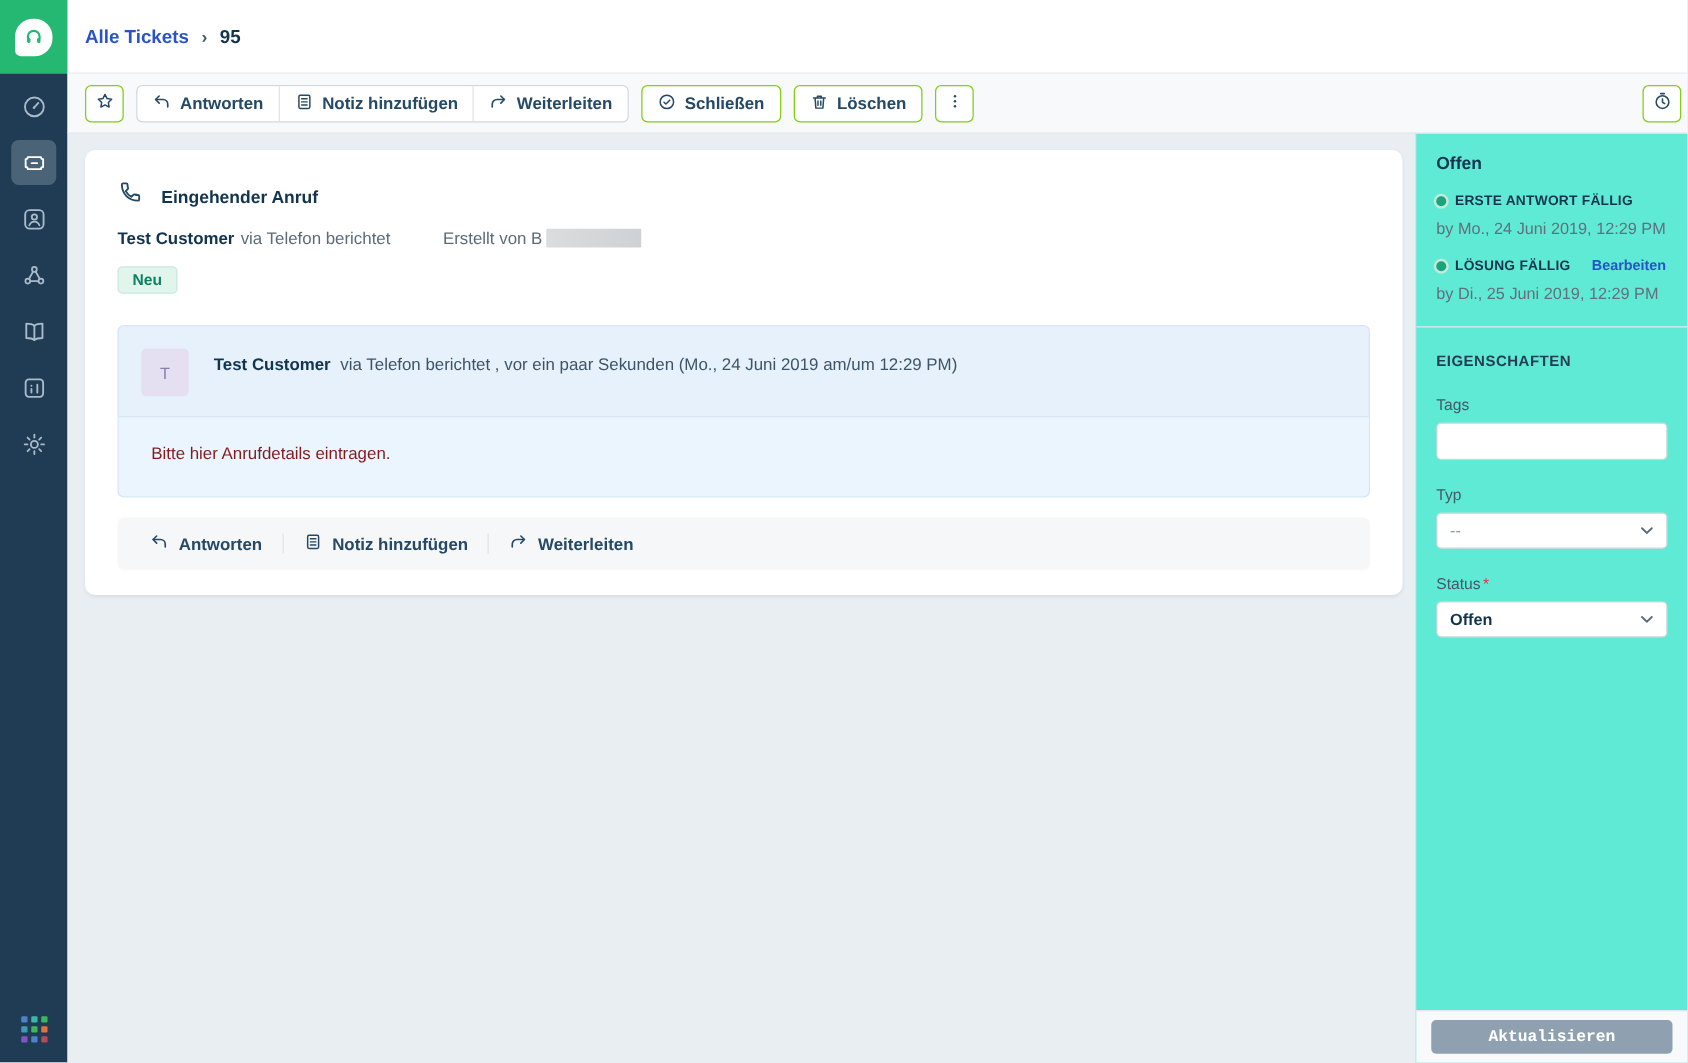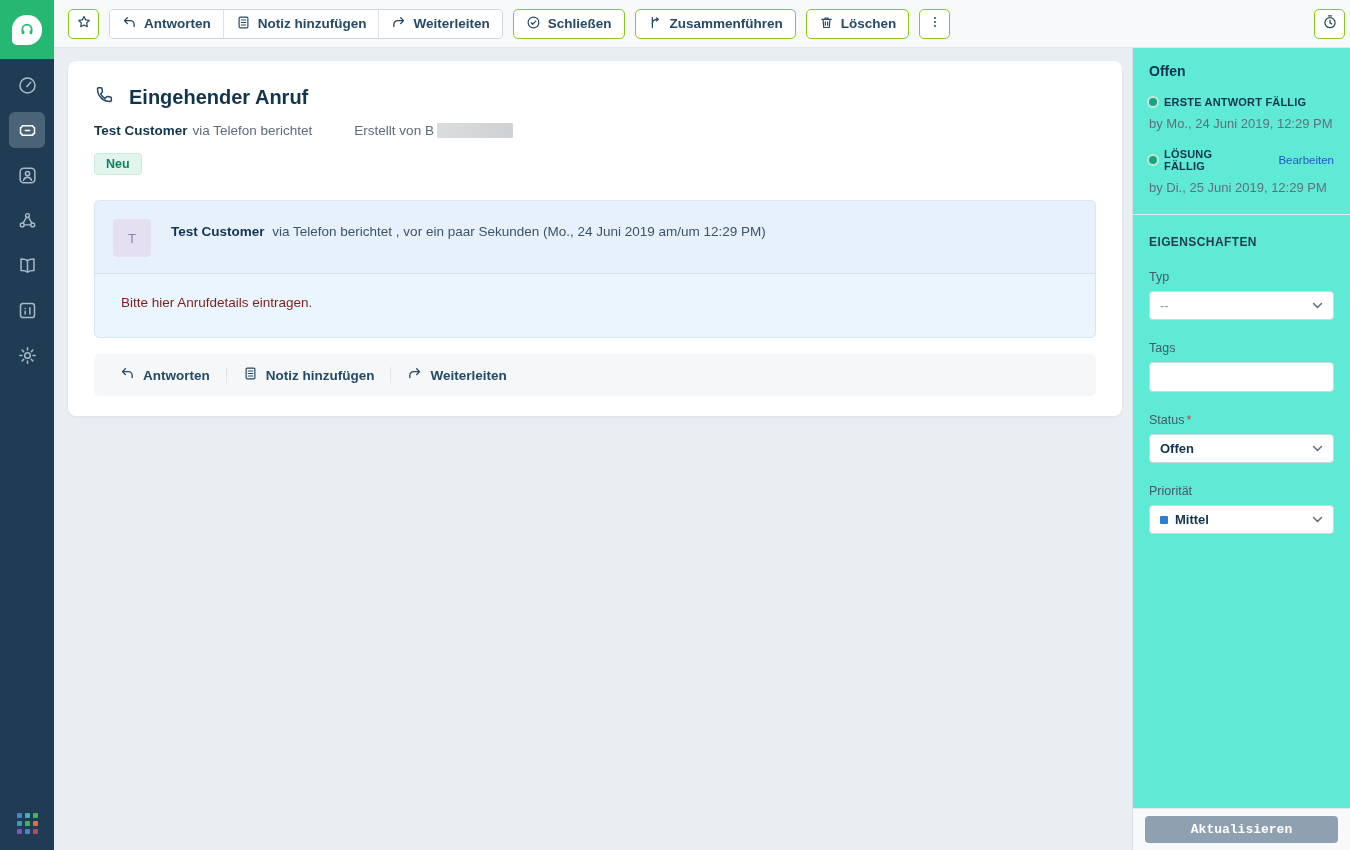--- a/index.html
+++ b/index.html
@@ -35,21 +35,21 @@
   .tb-group .tb-btn { border:none; border-radius:0; height:28px; }
   .tb-group .tb-btn + .tb-btn { border-left:1px solid #dde3e9; }
   .tb-right { margin-left:auto; margin-right:-9px; }
 
   .body { flex:1; display:flex; min-height:0; background:#e9eef2; }
   .content { flex:1; padding:13px 10px 0 14px; min-width:0; }
 
   
   .card { background:#fff; border-radius:8px; box-shadow:0 1px 3px rgba(18,52,77,.08); padding:24px 26px 20px; }
   .title-row { display:flex; align-items:center; gap:15px; color:#264966; }
-  .ticket-title { font-size:20px; font-weight:700; color:#12344d; }
+  .ticket-title { font-size:14px; font-weight:700; color:#12344d; }
   .meta-row { margin-top:14px; display:flex; align-items:center; font-size:13.5px; color:#5c6b7a; }
   .requester { font-weight:700; color:#12344d; margin-right:5px; }
   .created { margin-left:42px; display:flex; align-items:center; }
   .redact { display:inline-block; height:15px; background:linear-gradient(90deg,#dadcde,#cfd2d4); border-radius:1px; margin-left:3px; }
   .badge-new { margin-top:15px; display:inline-block; background:#e1f5ec; color:#0e8161; border:1px solid #c8e9db; font-size:12.5px; font-weight:700; padding:3px 11px; border-radius:4px; }
 
   .convo { margin-top:25px; border:1px solid #d6e6f5; background:#e7f1fb; border-radius:5px; }
   .convo-head { padding:18px 18px 16px; display:flex; gap:20px; border-bottom:1px solid #d2e3f3; align-items:flex-start; }
   .avatar { width:38px; height:38px; flex-shrink:0; background:#e5dff2; color:#8b80ad; border-radius:4px; display:flex; align-items:center; justify-content:center; font-size:13px; }
   .convo-meta { font-size:13.5px; color:#3d5367; margin-top:5px; }
@@ -60,21 +60,21 @@
   .cf-btn { display:flex; align-items:center; gap:8px; font-size:13.5px; font-weight:700; color:#264966; padding:0 16px; height:100%; cursor:pointer; }
   .cf-sep { width:1px; height:16px; background:#dfe5ea; }
 
   
   .right-panel { width:218px; flex-shrink:0; background:#5eead4; border-left:1px solid #d9e0e6; display:flex; flex-direction:column; }
   .panel-scroll { flex:1; padding:15px 16px 0; overflow:hidden; }
   .panel-status { font-size:14px; font-weight:700; color:#12344d; }
   .due-row { margin-top:17px; display:flex; align-items:center; gap:7px; }
   .dot { width:8px; height:8px; border-radius:50%; background:#19a47b; box-shadow:0 0 0 2px #c4e9dc; flex-shrink:0; }
   .due-label { font-size:11px; font-weight:700; color:#12344d; letter-spacing:.2px; }
-  .edit-link { font-size:11.5px; font-weight:400; color:#2953c8; margin-left:22px; cursor:pointer; }
+  .edit-link { font-size:11.5px; font-weight:700; color:#2953c8; margin-left:10px; cursor:pointer; }
   .due-date { margin-top:8px; font-size:13px; color:#62707e; }
   .panel-divider { height:1px; background:#e4e9ee; margin:19px -16px 0; }
   .props-title { margin-top:20px; font-size:12px; font-weight:700; color:#243d52; letter-spacing:.4px; }
   .field { margin-top:21px; }
   .field-label { font-size:12.5px; color:#475867; margin-bottom:7px; display:flex; gap:2px; }
   .req { color:#d7373f; }
   .tags-input { width:100%; height:30px; border:1px solid #cfd7de; border-radius:4px; font-size:13px; padding:0 8px; color:#12344d; outline:none; background:#fff; }
   .select-box { height:29px; border:1px solid #cfd7de; border-radius:4px; display:flex; align-items:center; padding:0 10px; background:#fff; cursor:pointer; }
   .select-value { font-size:13px; font-weight:700; color:#12344d; display:flex; align-items:center; }
   .select-value.muted { color:#8a98a5; font-weight:400; }
@@ -169,20 +169,25 @@
         <i></i>
         <i></i>
         <i></i>
         <i></i>
         <i></i>
     </div>
   </aside>
 
   <div class="main">
 
+    <header class="topbar">
+      <span class="crumb-link">Alle Tickets</span>
+      <span class="crumb-sep">›</span>
+      <span class="crumb-id">95</span>
+    </header>
 
     <div class="toolbar">
       <button class="tb-btn tb-icon-btn">
         <span>
           <svg width="16" height="16" viewBox="0 0 24 24" fill="none" stroke="#264966" stroke-width="1.8" stroke-linejoin="round">
             <path d="M12 3.8l2.5 5 5.5.8-4 3.9.9 5.5L12 16.4 7.1 19l.9-5.5-4-3.9 5.5-.8z"></path>
           </svg>
         </span>
       </button>
 
@@ -219,30 +224,20 @@
       <button class="tb-btn">
         <span>
           <svg width="15" height="15" viewBox="0 0 24 24" fill="none" stroke="#264966" stroke-width="1.9" stroke-linecap="round" stroke-linejoin="round">
             <circle cx="12" cy="12" r="8.6"></circle>
               <path d="M8.3 12.4l2.4 2.4 5-5"></path>
           </svg>
         </span>
         <span>Schließen</span>
       </button>
 
-      <button class="tb-btn">
-        <span>
-          <svg width="15" height="15" viewBox="0 0 24 24" fill="none" stroke="#264966" stroke-width="2" stroke-linecap="round" stroke-linejoin="round">
-            <path d="M7 4v16"></path>
-              <path d="M7 13c0-4.5 4-6 9-6"></path>
-              <path d="M13.5 4.5 16.5 7l-3 2.5"></path>
-          </svg>
-        </span>
-        <span>Zusammenführen</span>
-      </button>
 
       <button class="tb-btn">
         <span>
           <svg width="15" height="15" viewBox="0 0 24 24" fill="none" stroke="#264966" stroke-width="1.9" stroke-linecap="round" stroke-linejoin="round">
             <path d="M4.5 7h15M9.5 7V4.8h5V7M6.5 7l1 13h9l1-13M10.2 10.8v5.5M13.8 10.8v5.5"></path>
           </svg>
         </span>
         <span>Löschen</span>
       </button>
 
@@ -355,65 +350,51 @@
             <span class="due-label">LÖSUNG FÄLLIG</span>
             <span class="edit-link">Bearbeiten</span>
           </div>
           <div class="due-date">by Di., 25 Juni 2019, 12:29 PM</div>
 
           <div class="panel-divider"></div>
 
           <div class="props-title">EIGENSCHAFTEN</div>
 
           <div class="field">
+            <div class="field-label">Tags</div>
+            <input class="tags-input" value="" style="">
+          </div>
+
+          <div class="field">
             <div class="field-label">Typ</div>
             <div class="select-box">
               <span class="select-value muted">--</span>
               <span class="chev">
                 <svg width="11" height="7" viewBox="0 0 12 8" fill="none" stroke="#5c6b7a" stroke-width="1.7" stroke-linecap="round">
                     <path d="M1.5 1.8 6 6.2l4.5-4.4"></path>
                   </svg>
               </span>
             </div>
           </div>
 
           <div class="field">
-            <div class="field-label">Tags</div>
-            <input class="tags-input" value="" style="">
-          </div>
-
-          <div class="field">
             <div class="field-label">
               <span>Status</span>
               <span class="req">*</span>
             </div>
             <div class="select-box">
               <span class="select-value">Offen</span>
               <span class="chev">
                 <svg width="11" height="7" viewBox="0 0 12 8" fill="none" stroke="#5c6b7a" stroke-width="1.7" stroke-linecap="round">
                     <path d="M1.5 1.8 6 6.2l4.5-4.4"></path>
                   </svg>
               </span>
             </div>
           </div>
 
-          <div class="field">
-            <div class="field-label">Priorität</div>
-            <div class="select-box">
-              <span class="select-value">
-                <span class="prio-square"></span>
-                <span>Mittel</span>
-              </span>
-              <span class="chev">
-                <svg width="11" height="7" viewBox="0 0 12 8" fill="none" stroke="#5c6b7a" stroke-width="1.7" stroke-linecap="round">
-                    <path d="M1.5 1.8 6 6.2l4.5-4.4"></path>
-                  </svg>
-              </span>
-            </div>
-          </div>
 
 
         </div>
 
         <div class="panel-footer">
           <button class="update-btn">Aktualisieren</button>
         </div>
       </aside>
 
     </div>

